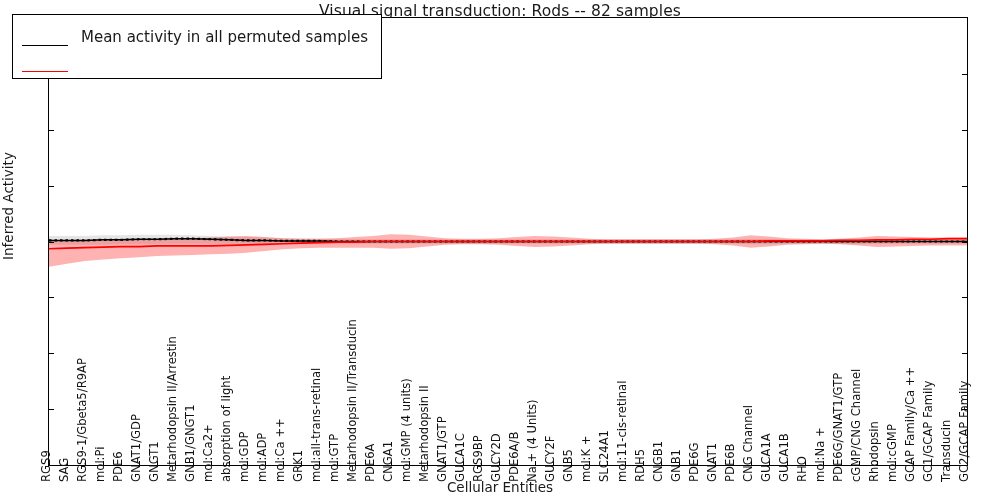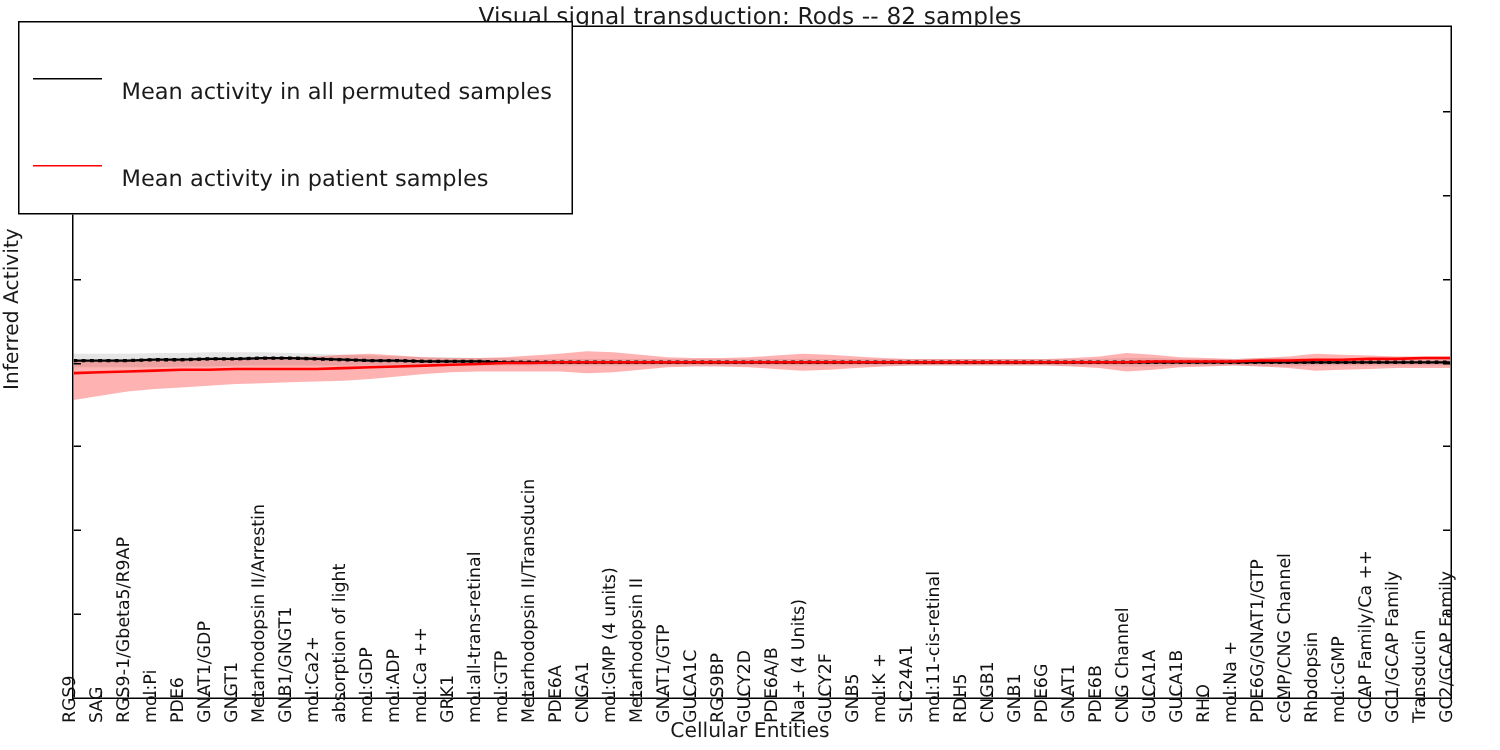--- a/index.html
+++ b/index.html
@@ -19,21 +19,21 @@
           font-size:13.5px;color:#1a1a1a;}
   .ytickmark{position:absolute;left:0;width:5px;height:1px;background:#000;}
   .ytickmark.r{left:auto;right:0;}
 
   .xtickmark{position:absolute;bottom:0;width:1px;height:4px;background:#000;}
   .xlab{position:absolute;font-size:11.6px;color:#111;white-space:nowrap;
         transform-origin:left bottom;transform:rotate(-90deg);}
 
   #legend{position:absolute;left:12px;top:14px;background:#fff;
           border:1.4px solid #000;padding:5px 13px 6px 9px;box-sizing:border-box;}
-  .lgrow{display:flex;align-items:flex-start;height:26px;margin-top:32px;}
+  .lgrow{display:flex;align-items:flex-end;height:26px;}
   .lgline{width:46px;height:0;border-top:1.6px solid #000;margin-right:13px;}
   .lgline.red{border-top-color:#ff0000;}
   .lgtxt{font-size:15px;color:#1a1a1a;white-space:nowrap;}
 </style>
 </head>
 <body>
 
 <div id="fig">
 
   <div id="title">Visual signal transduction: Rods -- 82 samples</div>
@@ -51,21 +51,20 @@
       </svg>
   <div class="ytickmark" style="top: 55.875px;"></div><div class="ytickmark r" style="top: 55.875px;"></div><div class="ytickmark" style="top: 111.75px;"></div><div class="ytickmark r" style="top: 111.75px;"></div><div class="ytickmark" style="top: 167.625px;"></div><div class="ytickmark r" style="top: 167.625px;"></div><div class="ytickmark" style="top: 223.5px;"></div><div class="ytickmark r" style="top: 223.5px;"></div><div class="ytickmark" style="top: 279.375px;"></div><div class="ytickmark r" style="top: 279.375px;"></div><div class="ytickmark" style="top: 335.25px;"></div><div class="ytickmark r" style="top: 335.25px;"></div><div class="ytickmark" style="top: 391.125px;"></div><div class="ytickmark r" style="top: 391.125px;"></div><div class="xtickmark" style="left: 0px;"></div><div class="xtickmark" style="left: 18px;"></div><div class="xtickmark" style="left: 36px;"></div><div class="xtickmark" style="left: 54px;"></div><div class="xtickmark" style="left: 72px;"></div><div class="xtickmark" style="left: 90px;"></div><div class="xtickmark" style="left: 108px;"></div><div class="xtickmark" style="left: 126px;"></div><div class="xtickmark" style="left: 144px;"></div><div class="xtickmark" style="left: 162px;"></div><div class="xtickmark" style="left: 180px;"></div><div class="xtickmark" style="left: 198px;"></div><div class="xtickmark" style="left: 216px;"></div><div class="xtickmark" style="left: 234px;"></div><div class="xtickmark" style="left: 252px;"></div><div class="xtickmark" style="left: 270px;"></div><div class="xtickmark" style="left: 288px;"></div><div class="xtickmark" style="left: 306px;"></div><div class="xtickmark" style="left: 324px;"></div><div class="xtickmark" style="left: 342px;"></div><div class="xtickmark" style="left: 360px;"></div><div class="xtickmark" style="left: 378px;"></div><div class="xtickmark" style="left: 396px;"></div><div class="xtickmark" style="left: 414px;"></div><div class="xtickmark" style="left: 432px;"></div><div class="xtickmark" style="left: 450px;"></div><div class="xtickmark" style="left: 468px;"></div><div class="xtickmark" style="left: 486px;"></div><div class="xtickmark" style="left: 504px;"></div><div class="xtickmark" style="left: 522px;"></div><div class="xtickmark" style="left: 540px;"></div><div class="xtickmark" style="left: 558px;"></div><div class="xtickmark" style="left: 576px;"></div><div class="xtickmark" style="left: 594px;"></div><div class="xtickmark" style="left: 612px;"></div><div class="xtickmark" style="left: 630px;"></div><div class="xtickmark" style="left: 648px;"></div><div class="xtickmark" style="left: 666px;"></div><div class="xtickmark" style="left: 684px;"></div><div class="xtickmark" style="left: 702px;"></div><div class="xtickmark" style="left: 720px;"></div><div class="xtickmark" style="left: 738px;"></div><div class="xtickmark" style="left: 756px;"></div><div class="xtickmark" style="left: 774px;"></div><div class="xtickmark" style="left: 792px;"></div><div class="xtickmark" style="left: 810px;"></div><div class="xtickmark" style="left: 828px;"></div><div class="xtickmark" style="left: 846px;"></div><div class="xtickmark" style="left: 864px;"></div><div class="xtickmark" style="left: 882px;"></div><div class="xtickmark" style="left: 900px;"></div><div class="xtickmark" style="left: 918px;"></div></div>
 
   <div id="legend">
     <div class="lgrow">
       <span class="lgline"></span>
       <span class="lgtxt">Mean activity in all permuted samples</span>
     </div>
     <div class="lgrow">
       <span class="lgline red"></span>
-      <span class="lgtxt">Mean activity in patient samples</span>
     </div>
   </div>
 
 <div class="xlab" style="left: 53px; top: 468px;">RGS9</div>
     <div class="xlab" style="left: 71px; top: 468px;">SAG</div>
     <div class="xlab" style="left: 89px; top: 468px;">RGS9-1/Gbeta5/R9AP</div>
     <div class="xlab" style="left: 107px; top: 468px;">mol:Pi</div>
     <div class="xlab" style="left: 125px; top: 468px;">PDE6</div>
     <div class="xlab" style="left: 143px; top: 468px;">GNAT1/GDP</div>
     <div class="xlab" style="left: 161px; top: 468px;">GNGT1</div>

